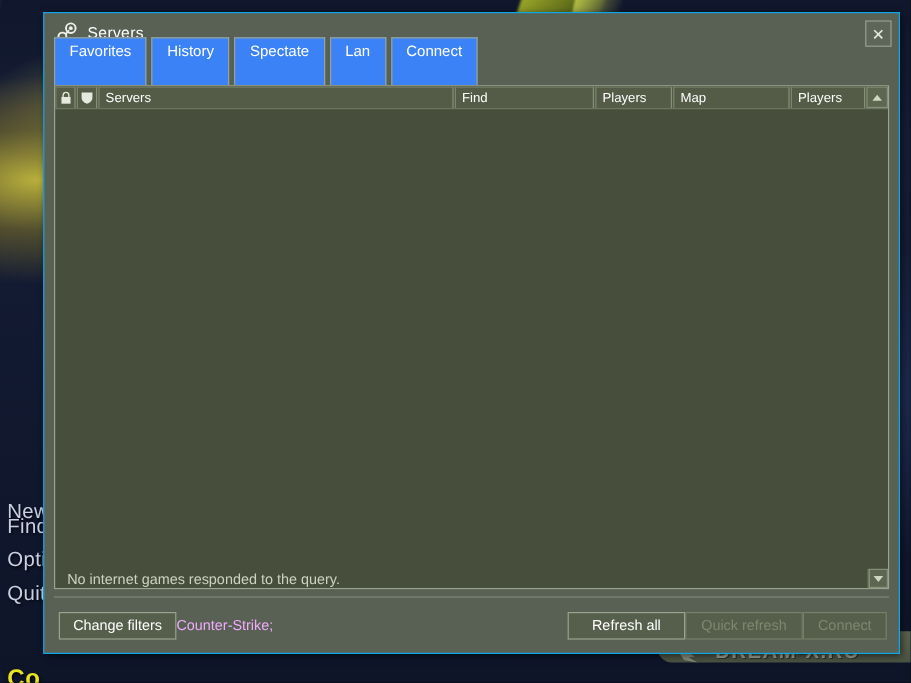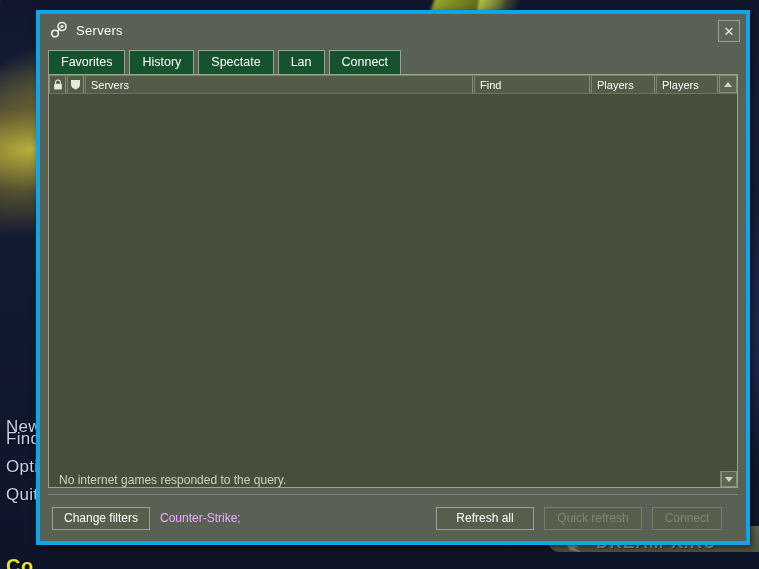--- a/index.html
+++ b/index.html
@@ -116,21 +116,21 @@
     color: #cfd6c4;
     text-shadow: 1px 1px 0 rgba(20,24,16,.8);
   }
 
   
   #dialog {
     position: absolute;
     left: 36px; top: 10px;
     width: 714px; height: 535px;
     background: #586154;
-    border: 4px solid #0ea5e9;
+    border: 1px solid #0ea5e9;
     box-shadow: 2px 2px 6px rgba(0,0,0,.55);
     box-sizing: border-box;
     display: flex;
     flex-direction: column;
   }
   .titlebar {
     height: 32px;
     flex: 0 0 32px;
     display: flex;
     align-items: center;
@@ -166,27 +166,27 @@
   .tabrow {
     flex: 0 0 28px;
     height: 28px;
     display: flex;
     align-items: flex-end;
     padding-left: 8px;
     box-sizing: border-box;
     position: relative;
   }
   .tab {
-    height: 24px;
+    height: 40px;
     line-height: 23px;
     padding: 0 12px;
     margin-right: 4px;
     font-size: 12.5px;
     color: #ffffff;
-    background: #14532d;
+    background: #3b82f6;
     border: 1px solid #9aa290;
     border-bottom: none;
     box-sizing: border-box;
     cursor: pointer;
     white-space: nowrap;
   }
   .tab.active {
     color: #b9bb7d;
     background: #474e3b;
     border-color: #9aa290;
@@ -302,23 +302,22 @@
     flex: 0 0 1px;
     height: 1px;
     margin: 6px 8px 0 8px;
     background: #7f8874;
   }
   .footer {
     flex: 0 0 46px;
     height: 46px;
     display: flex;
     align-items: center;
-    padding: 0 24px 0 12px;
-    box-sizing: border-box;
-    gap: 10px;
+    padding: 0 10px 0 12px;
+    box-sizing: border-box;
   }
   .btn {
     height: 23px;
     min-width: 70px;
     padding: 0 10px;
     font-size: 12px;
     color: #ffffff;
     background: #565f4b;
     border: 1px solid #9aa290;
     box-sizing: border-box;
@@ -398,20 +397,21 @@
           </svg>
         </div>
         <div class="cell icon-cell">
           <svg width="11" height="11" viewBox="0 0 11 11">
             <path d="M1 1 H10 V5.5 Q10 9 5.5 10.4 Q1 9 1 5.5 Z" fill="#e6eade"></path>
           </svg>
         </div>
         <div class="cell c-servers">Servers</div>
         <div class="cell c-game">Find</div>
         <div class="cell c-players">Players</div>
+        <div class="cell c-map">Map</div>
         <div class="cell c-latency">Players</div>
         <div class="scroll-up">
           <span class="arrow-up"></span>
         </div>
       </div>
 
       <div class="listbody">
         <div class="listinner">
           <div class="empty-msg">No internet games responded to the query.</div>
         </div>

